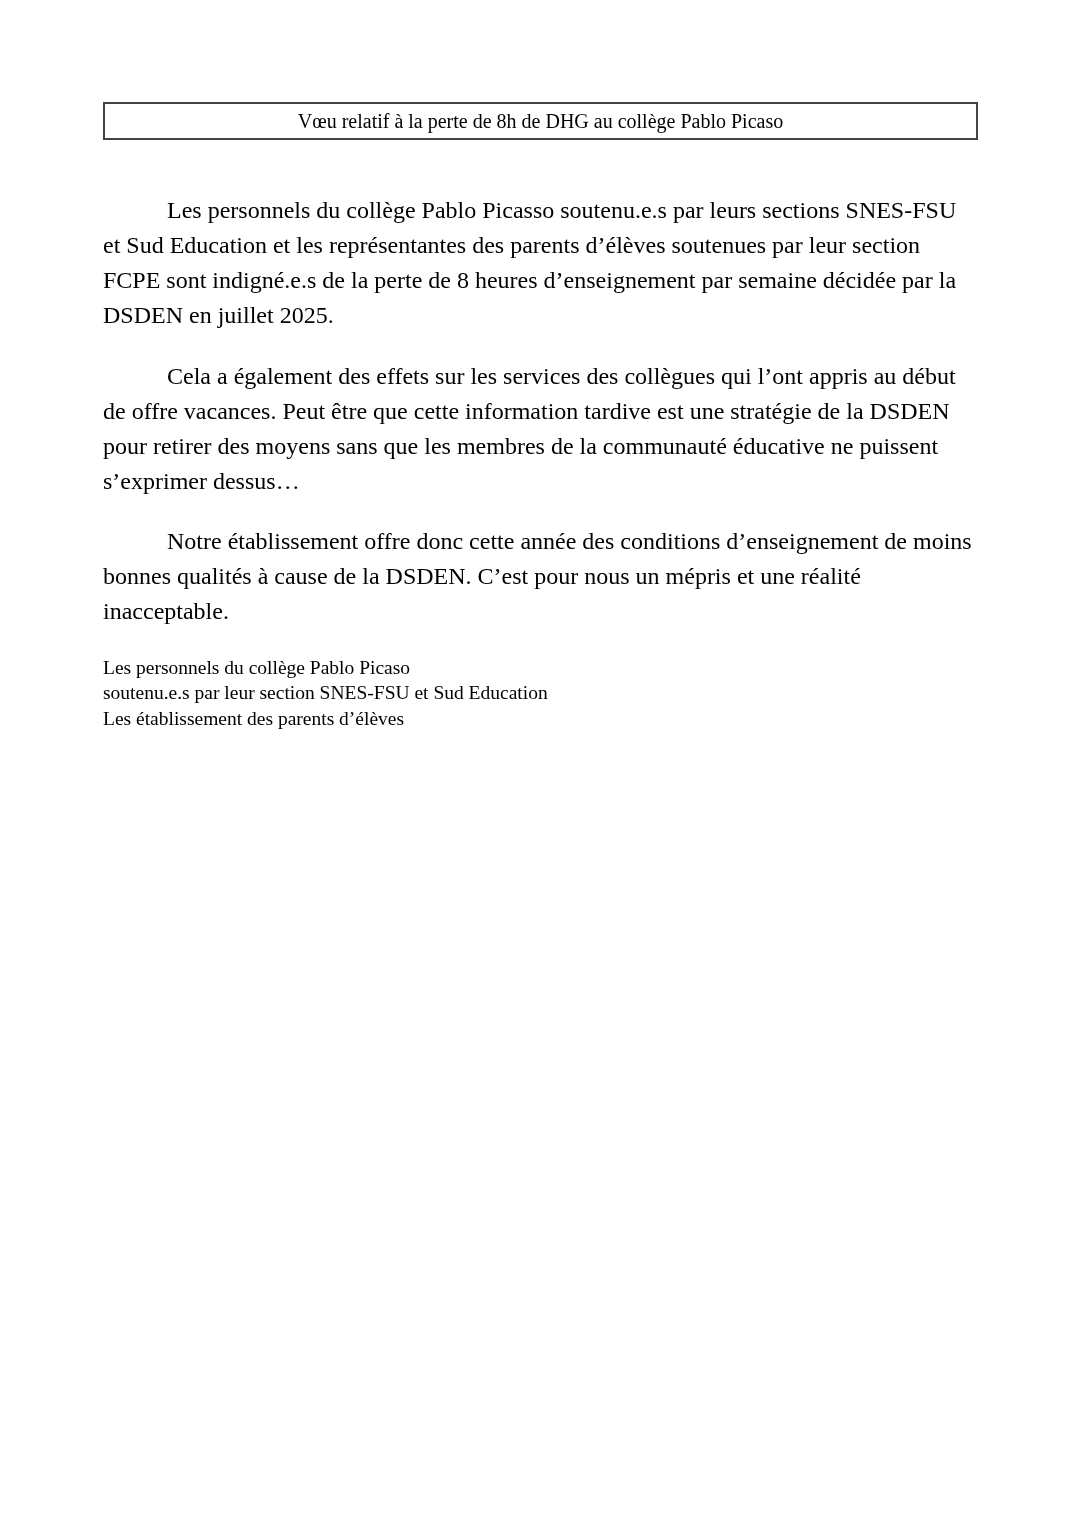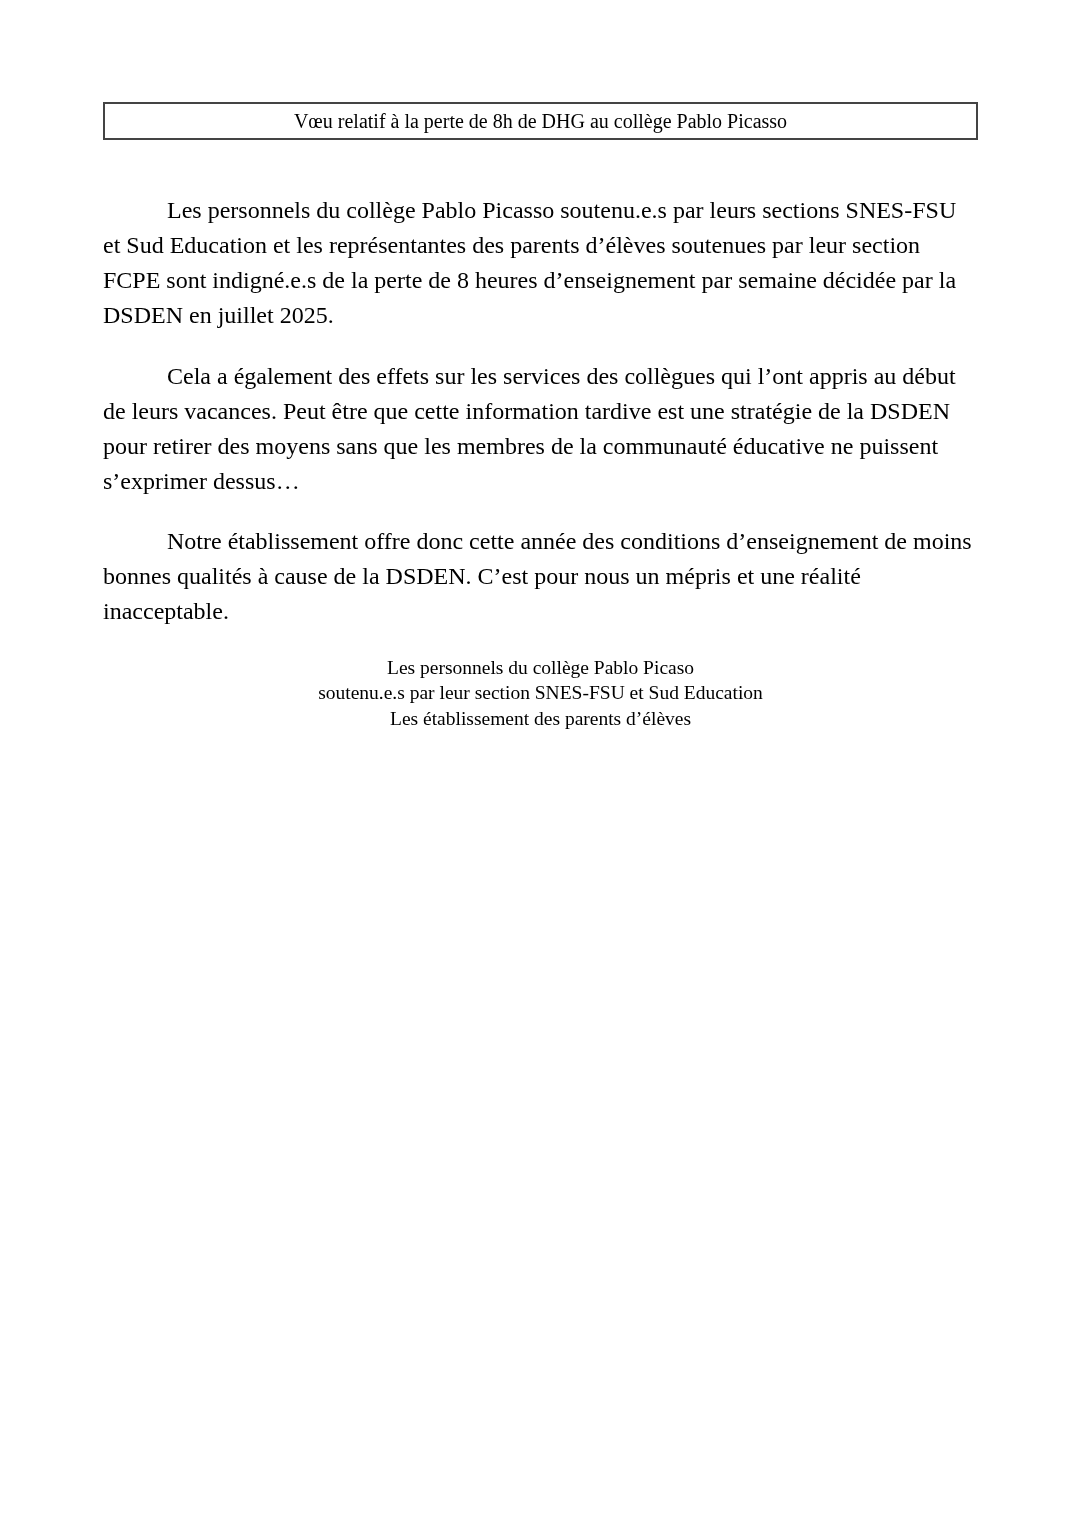--- a/index.html
+++ b/index.html
@@ -30,38 +30,38 @@
   .body-text p {
     font-size: 24px;
     line-height: 35px;
     margin: 0 0 25.6px 0;
     text-indent: 64px;
     text-align: left;
   }
   .signature {
     font-size: 19.5px;
     line-height: 25.6px;
-    text-align: center;
+    text-align: left;
   }
   .signature div {
     white-space: nowrap;
   }
 </style>
 </head>
 <body>
 
 <div class="page">
 
   <div class="title-box">
-    <span>Vœu relatif à la perte de 8h de DHG au collège Pablo Picasso</span>
+    <span>Vœu relatif à la perte de 8h de DHG au collège Pablo Picaso</span>
   </div>
 
   <div class="body-text">
     <p>Les personnels du collège Pablo Picasso soutenu.e.s par leurs sections SNES-FSU et Sud Education et les représentantes des parents d’élèves soutenues par leur section FCPE sont indigné.e.s de la perte de 8 heures d’enseignement par semaine décidée par la DSDEN en juillet 2025.</p>
-    <p>Cela a également des effets sur les services des collègues qui l’ont appris au début de leurs vacances. Peut être que cette information tardive est une stratégie de la DSDEN pour retirer des moyens sans que les membres de la communauté éducative ne puissent s’exprimer dessus…</p>
+    <p>Cela a également des effets sur les services des collègues qui l’ont appris au début de offre vacances. Peut être que cette information tardive est une stratégie de la DSDEN pour retirer des moyens sans que les membres de la communauté éducative ne puissent s’exprimer dessus…</p>
     <p>Notre établissement offre donc cette année des conditions d’enseignement de moins bonnes qualités à cause de la DSDEN. C’est pour nous un mépris et une réalité inacceptable.</p>
   </div>
 
   <div class="signature">
     <div>Les personnels du collège Pablo Picaso</div>
     <div>soutenu.e.s par leur section SNES-FSU et Sud Education</div>
     <div>Les établissement des parents d’élèves</div>
   </div>
 
 </div>

